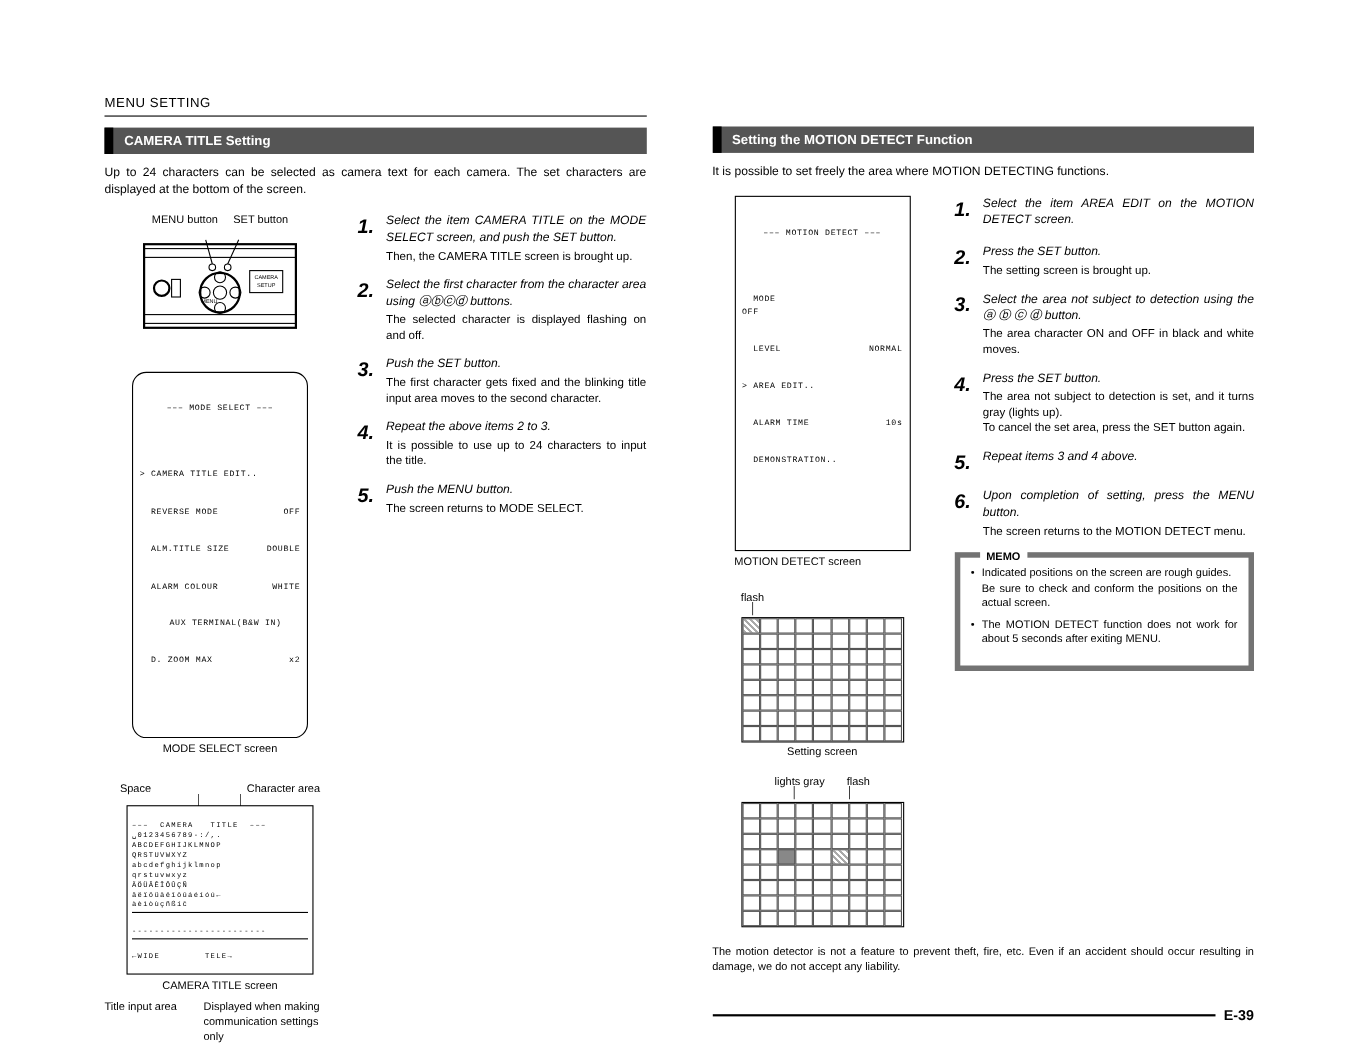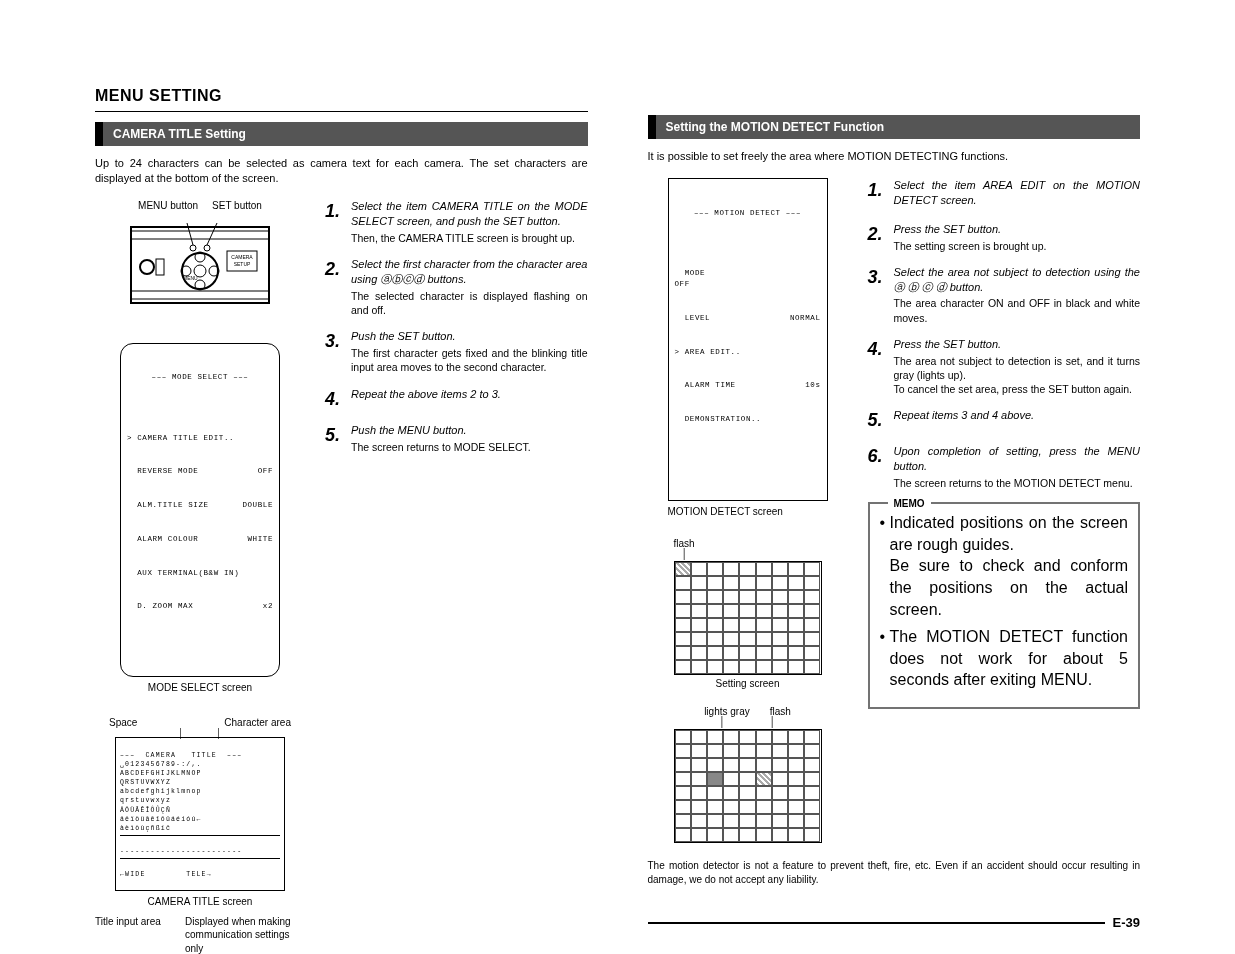--- a/index.html
+++ b/index.html
@@ -8,21 +8,21 @@
     font-size: 11px;
     color: #000;
     background: #fff;
     width: 1235px;
     height: 954px;
     padding: 85px 95px 60px 95px;
     line-height: 1.35;
   }
   .pages { display: flex; gap: 60px; }
   .page { flex: 1; position: relative; }
-  .main-title { font-size: 16px; font-weight: bold; letter-spacing: 0.5px; margin-bottom: 4px; }
+  .main-title { font-size: 12px; font-weight: normal; letter-spacing: 0.5px; margin-bottom: 4px; }
   .title-rule { border: none; border-top: 1.5px solid #000; margin-bottom: 10px; }
   .section-bar {
     background: #555;
     color: #fff;
     padding: 4px 10px;
     font-weight: bold;
     font-size: 12px;
     margin-bottom: 10px;
     border-left: 8px solid #000;
   }
@@ -55,24 +55,24 @@
     border: 1px solid #000;
     width: 148px;
     margin: 4px auto 2px auto;
   }
   .grid-row { display:flex; }
   .grid-cell { width:16.44px; height:14px; border:1px solid #555; box-sizing:border-box;}
   .cell-hatch {
     background: repeating-linear-gradient(45deg,#aaa,#aaa 2px,#fff 2px,#fff 4px);
   }
   .cell-gray { background:#888; }
-  .memo-box { border:2px solid #737373; padding:8px 10px 10px 10px; margin-top:6px; position:relative; }
+  .memo-box { border:5px solid #737373; padding:8px 10px 10px 10px; margin-top:6px; position:relative; }
   .memo-title { position:absolute; top:-7px; left:18px; background:#fff; padding:0 6px; font-weight:bold; font-size:10px;}
   .memo-list { list-style:none; }
-  .memo-list li { position:relative; padding-left:10px; font-size:16px; text-align:justify; margin-bottom:6px; line-height:1.35;}
+  .memo-list li { position:relative; padding-left:10px; font-size:10px; text-align:justify; margin-bottom:6px; line-height:1.35;}
   .memo-list li.bullet::before { content:"•"; position:absolute; left:0; }
   .memo-list li.star::before { content:"*"; position:absolute; left:0; }
   .footer-row { display:flex; align-items:center; margin-top:28px; gap:8px;}
   .footer-row.right { justify-content:flex-end;}
   .footer-rule { flex:1; border:none; border-top:2px solid #000;}
   .pageno { font-weight:bold; font-size:13px; }
   .camera-title-box { width:170px; border:1px solid #000; padding:4px 4px 2px 4px; font-family:"Courier New",monospace; font-size:6.5px; letter-spacing:1.2px; line-height:1.4; white-space:pre; margin:0 auto;}
   .camera-title-box .inner-rule { border-top:1px solid #000; margin:2px 0;}
   .control-svg { display:block; margin:2px auto;}
   .disclaim { font-size:10px; text-align:justify; margin-top:14px; line-height:1.35;}
@@ -117,21 +117,21 @@
       </svg>
 
       <div style="height:26px;"></div>
       <div class="osd" style="width:160px;border-radius:13px;">
         <div style="text-align:center;">––– MODE SELECT –––</div>
         <div style="height:4px;"></div>
         <div><span>&gt; CAMERA TITLE EDIT..</span></div>
         <div style="display:flex;justify-content:space-between;"><span>  REVERSE MODE</span><span>OFF</span></div>
         <div style="display:flex;justify-content:space-between;"><span>  ALM.TITLE SIZE</span><span>DOUBLE</span></div>
         <div style="display:flex;justify-content:space-between;"><span>  ALARM COLOUR</span><span>WHITE</span></div>
-        <div style="display:flex;justify-content:flex-start;"><span>  AUX TERMINAL</span><span>(B&amp;W IN)</span></div>
+        <div style="display:flex;justify-content:center;"><span>  AUX TERMINAL</span><span>(B&amp;W IN)</span></div>
         <div style="display:flex;justify-content:space-between;"><span>  D. ZOOM MAX</span><span>x2</span></div>
         <div style="height:12px;"></div>
       </div>
       <div class="osd-cap">MODE SELECT screen</div>
 
       <div style="height:22px;"></div>
       <div style="display:flex;justify-content:space-between;padding:0 14px;">
         <span class="small-label">Space</span>
         <span class="small-label">Character area</span>
       </div>
@@ -177,20 +177,21 @@
         <div class="step-num">3.</div>
         <div class="step-body">
               <div class="step-head">Push the SET button.</div>
               <div class="step-sub">The first character gets fixed and the blinking title input area moves to the second character.</div>
             </div>
       </div>
       <div class="step">
         <div class="step-num">4.</div>
         <div class="step-body">
               <div class="step-head">Repeat the above items 2 to 3.</div>
+              <div class="step-sub">It is possible to use up to 24 characters to input the title.</div>
             </div>
       </div>
       <div class="step">
         <div class="step-num">5.</div>
         <div class="step-body">
               <div class="step-head">Push the MENU button.</div>
               <div class="step-sub">The screen returns to MODE SELECT.</div>
             </div>
       </div>
     </div>

